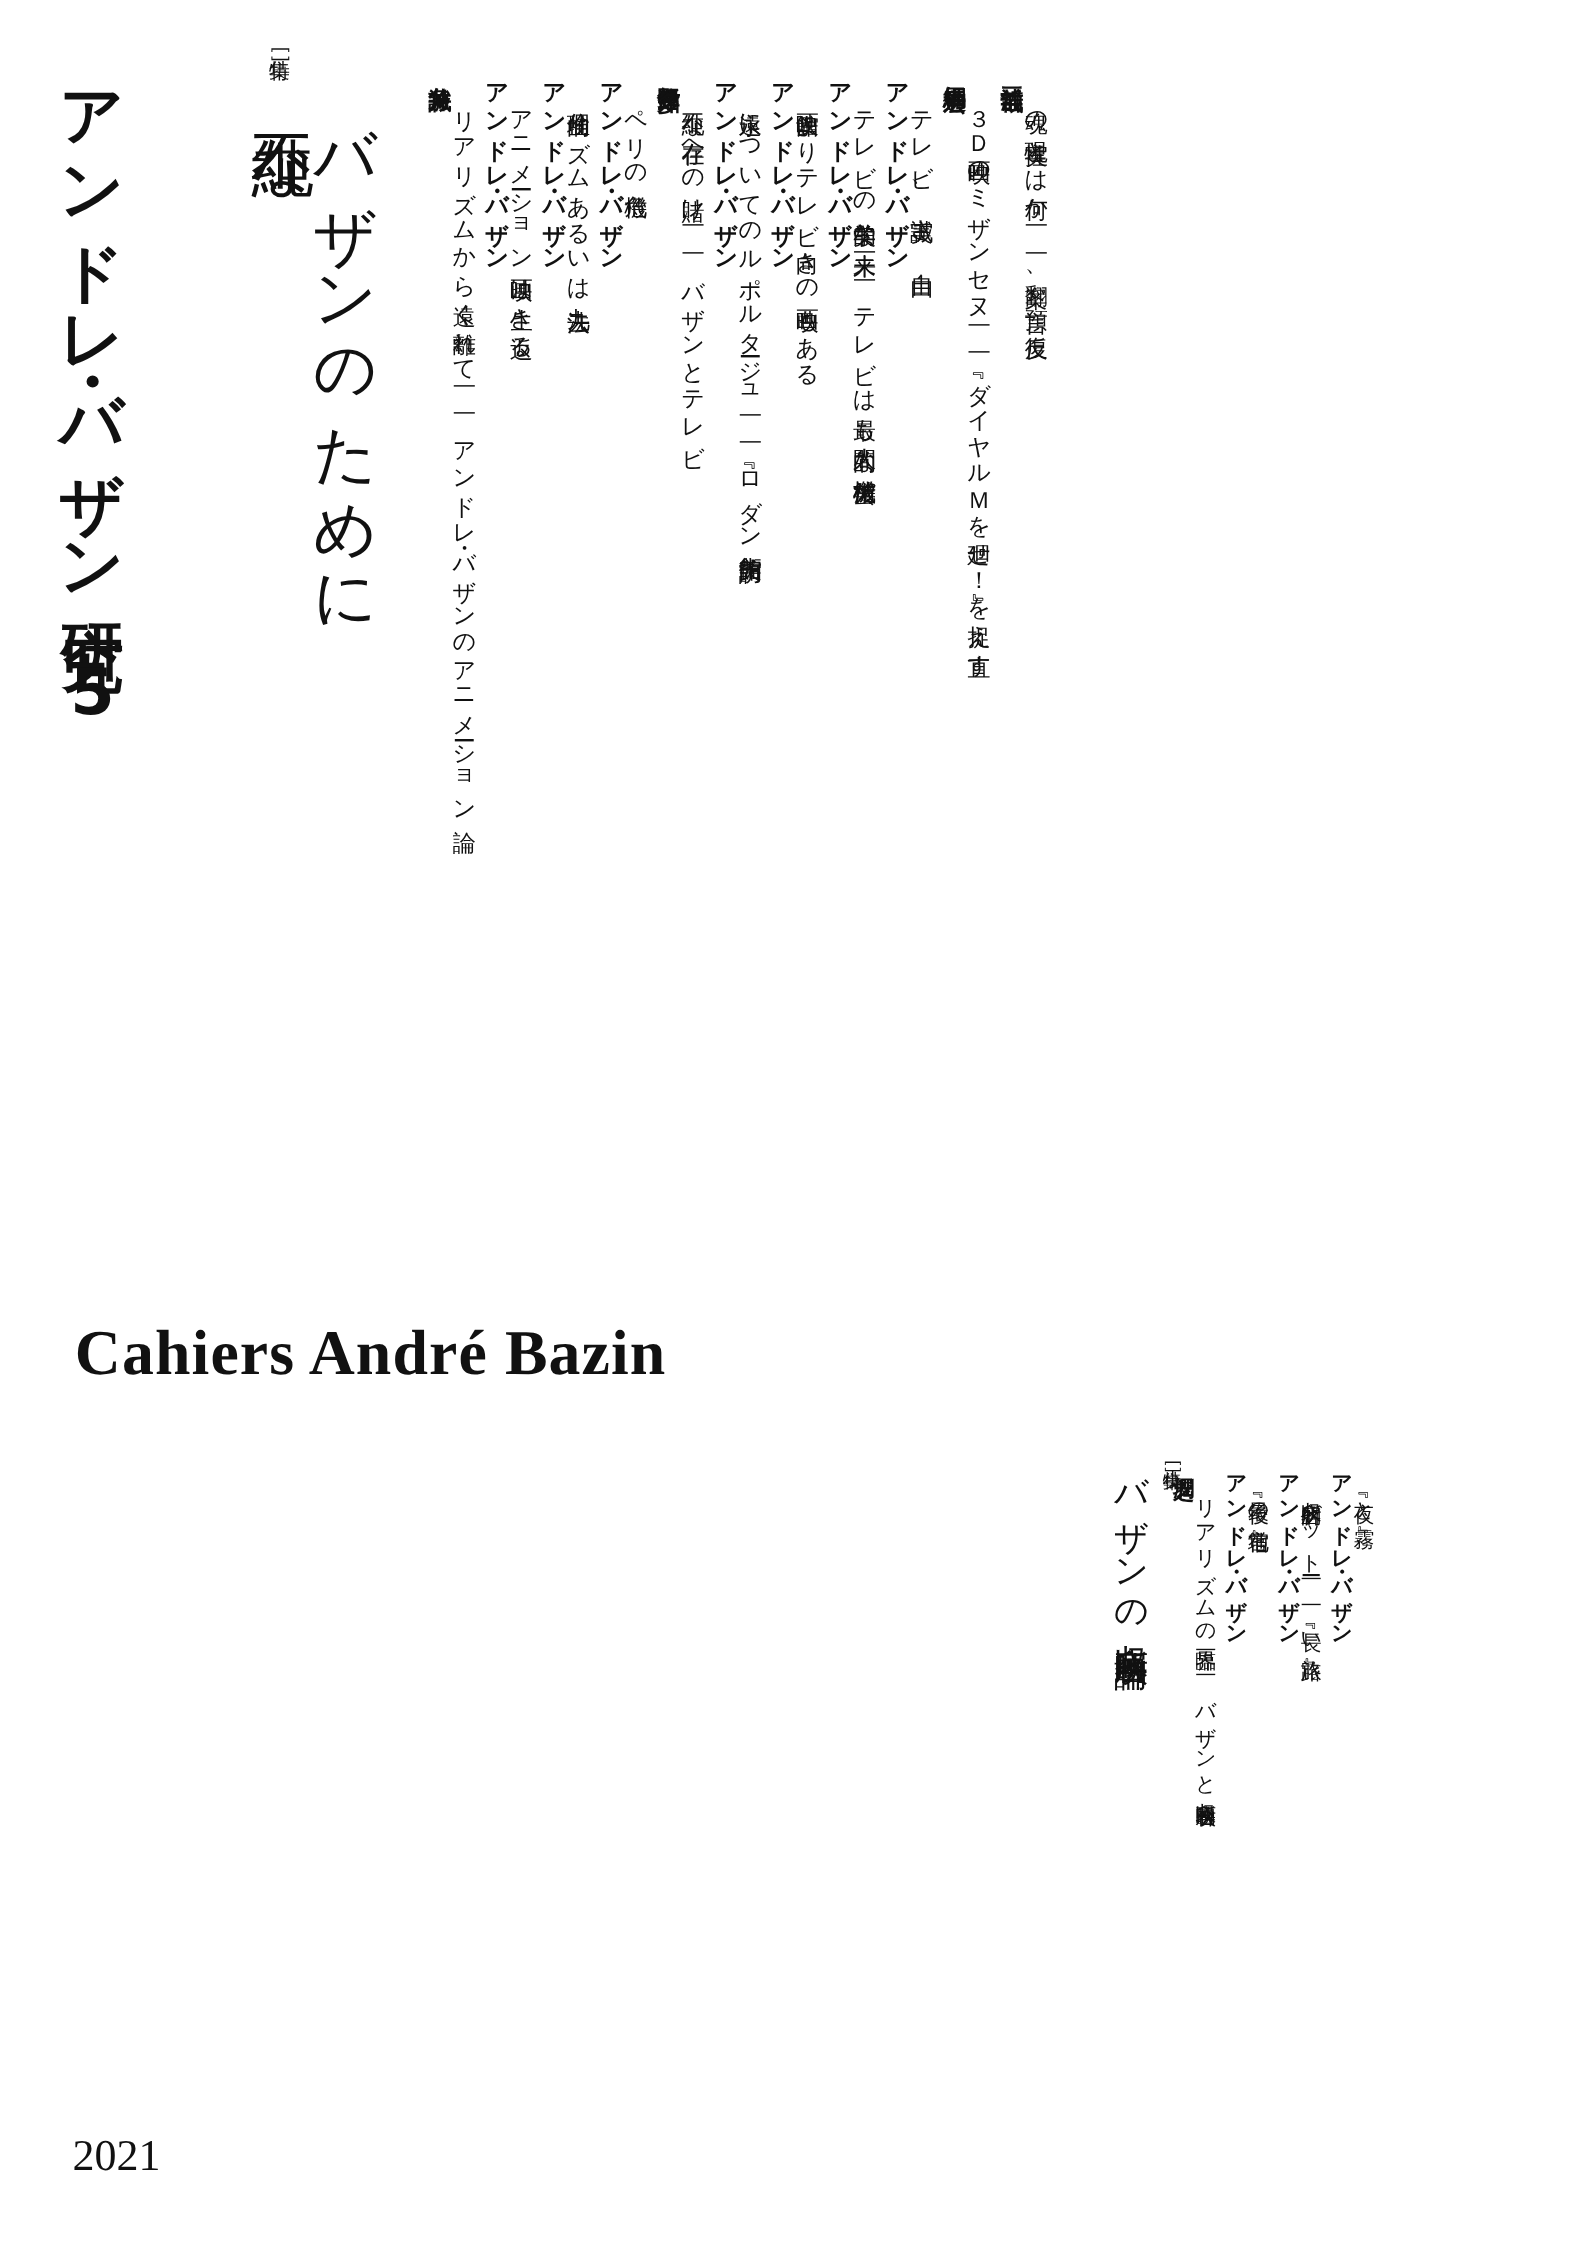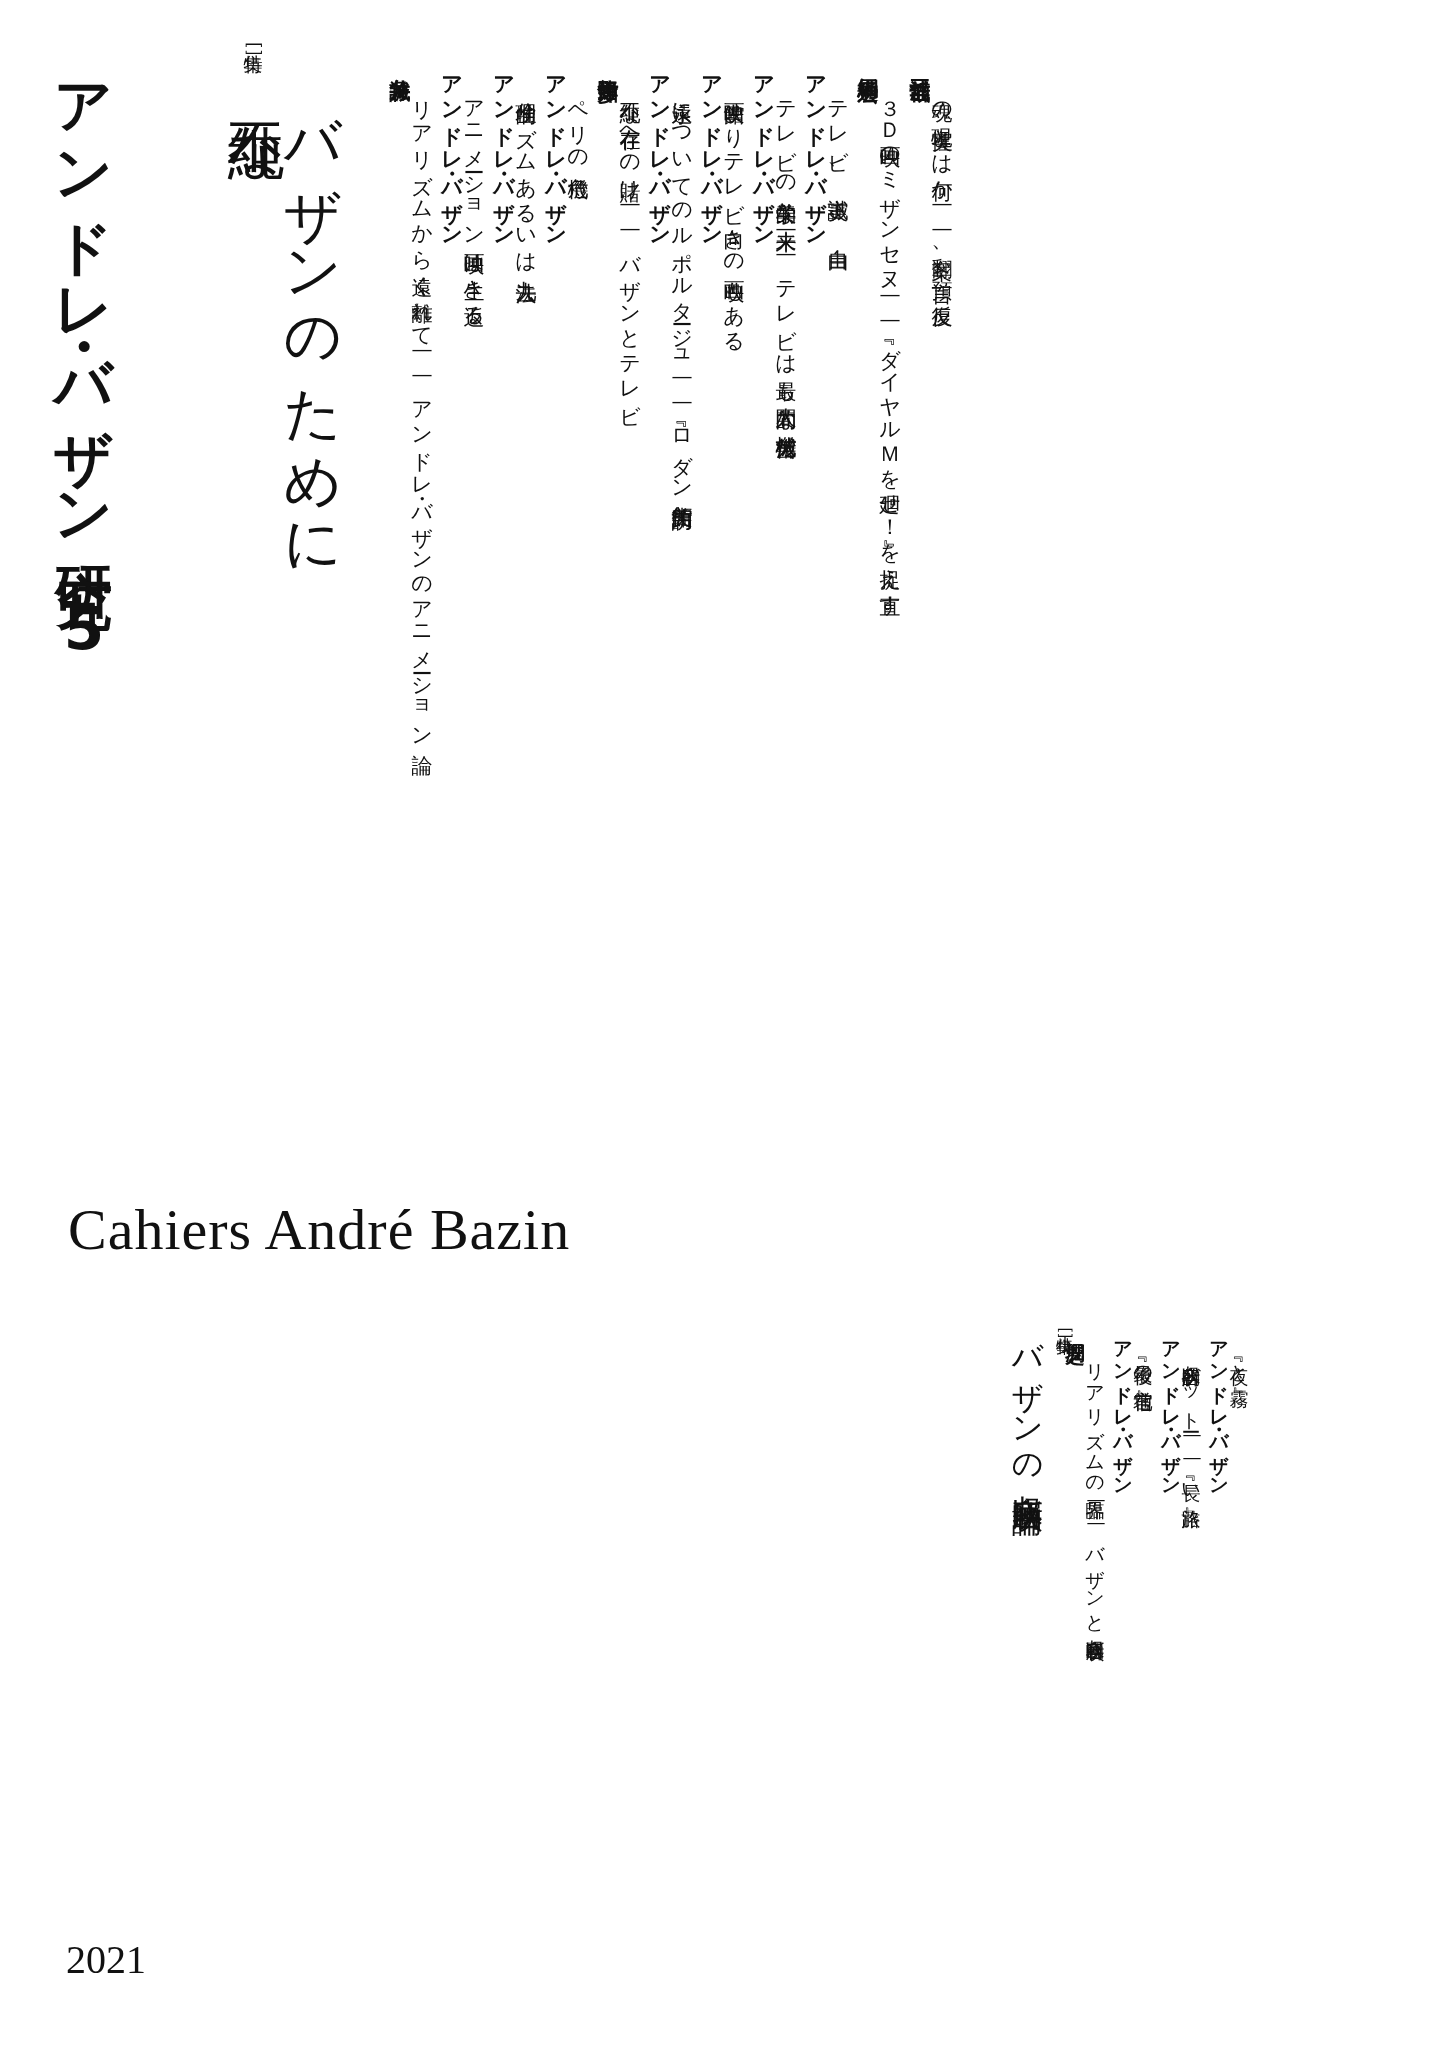--- a/index.html
+++ b/index.html
@@ -137,20 +137,21 @@
 
   
   #logotype {
     position: absolute;
     left: 68px;
     top: 1196px;
     font-family: "Liberation Serif", "DejaVu Serif", serif;
     font-size: 58px;
     letter-spacing: 1px;
     white-space: nowrap;
+    font-weight: bold;
   }
 
   
   #footer {
     position: absolute;
     left: 66px;
     bottom: 58px;
     text-align: center;
   }
   #footer .year {

